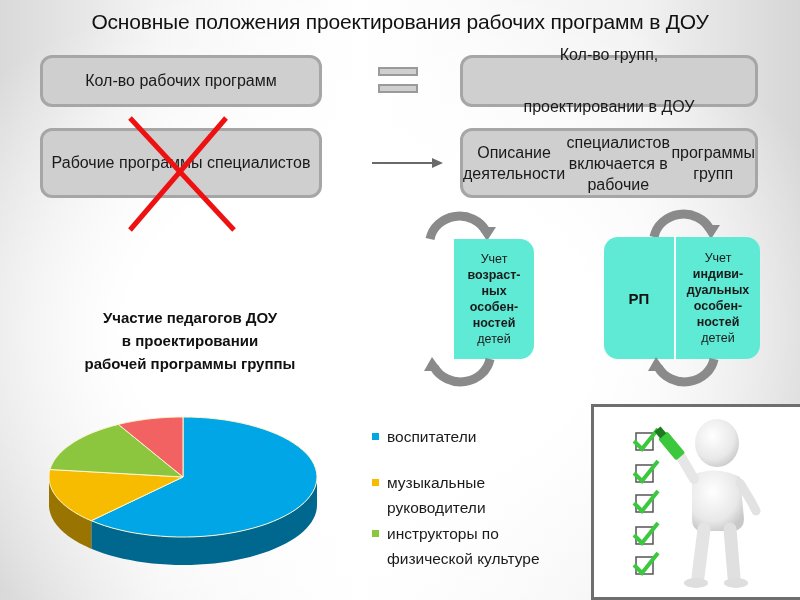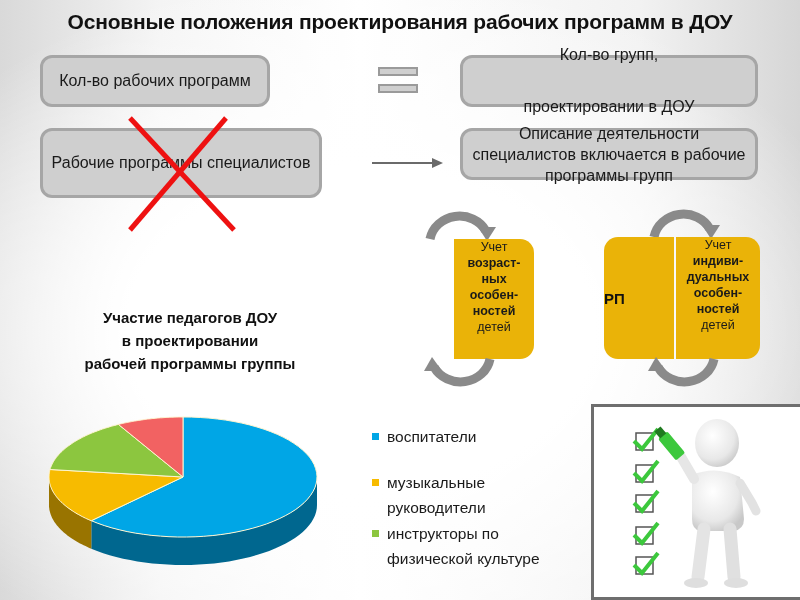--- a/index.html
+++ b/index.html
@@ -9,37 +9,37 @@
     background: #ffffff;
   }
   .bg {
     position: absolute; inset: 0;
     background:
       radial-gradient(ellipse 520px 360px at 45% 55%, #ffffff 0%, #ffffff 45%, rgba(255,255,255,0) 100%),
       linear-gradient(90deg, #d9d9d9 0%, #f4f4f4 20%, #ffffff 45%, #f2f2f2 80%, #d6d6d6 100%);
   }
   .title {
     position: absolute; left: 0; top: 10px; width: 800px; text-align: center;
-    font-size: 21px; font-weight: bold; color: #111;
+    font-size: 21px; font-weight: normal; color: #111;
     letter-spacing: -0.2px;
   }
   .box {
     position: absolute; background: #cfcfcf; border: 3px solid #a6a6a6;
     border-radius: 12px; box-sizing: border-box;
     display: flex; align-items: center; justify-content: center; text-align: center;
     font-size: 16px; color: #1a1a1a; line-height: 22px;
   }
   .eq-bar {
     position: absolute; width: 40px; height: 9px; background: #cfcfcf;
     border: 2px solid #9a9a9a; box-sizing: border-box;
   }
   .cycle { position: absolute; }
   .cycle .left, .cycle .right {
-    position: absolute; background: #eab308; box-sizing: border-box;
-    display: flex; align-items: center; text-align: center;
+    position: absolute; background: #5eead4; box-sizing: border-box;
+    display: flex; align-items: center; justify-content: center; text-align: center;
   }
   .cycle .left { border-radius: 14px 0 0 14px; font-weight: bold; font-size: 15px; color: #111; }
   .cycle .right { border-radius: 0 14px 14px 0; font-size: 12.5px; line-height: 16px; color: #1a1a1a; padding: 0 4px; }
   .cycle .right b { font-weight: bold; }
   .sub-title {
     position: absolute; left: 40px; top: 306px; width: 300px; text-align: center;
     font-size: 15px; font-weight: bold; line-height: 23px; color: #111;
   }
   .legend { position: absolute; left: 372px; top: 424px; width: 220px; }
   .legend-item { position: absolute; left: 0; display: flex; font-size: 15.5px; line-height: 25px; color: #1a1a1a; }
@@ -49,21 +49,21 @@
     background: #ffffff; border: 3px solid #6e6e6e; box-sizing: border-box;
   }
 </style>
 </head>
 <body>
 
 <div class="bg"></div>
 
 <div class="title">Основные положения проектирования рабочих программ в ДОУ</div>
 
-<div class="box" style="left:40px; top:55px; width:230px; height:52px;">
+<div class="box" style="left:40px; top:55px; width:282px; height:52px;">
   <span>Кол-во рабочих программ</span>
 </div>
 
 <div>
   <div class="eq-bar" style="left:378px; top:67px;"></div>
   <div class="eq-bar" style="left:378px; top:84px;"></div>
 </div>
 
 <div class="box" style="left:460px; top:55px; width:298px; height:52px; flex-direction:column;gap:30px;">
   <span>Кол-во групп,</span>
@@ -72,21 +72,21 @@
 
 <div class="box" style="left:40px; top:128px; width:282px; height:70px;">
   <span>Рабочие программы специалистов</span>
 </div>
 
 <svg style="position:absolute; left:370px; top:156px;" width="75" height="14">
   <line x1="2" y1="7" x2="64" y2="7" stroke="#6a6a6a" stroke-width="2"></line>
   <polygon points="62,2 73,7 62,12" fill="#6a6a6a"></polygon>
 </svg>
 
-<div class="box" style="left:460px; top:128px; width:298px; height:52px; flex-direction:column; line-height:21px;">
+<div class="box" style="left:460px; top:128px; width:298px; height:70px; flex-direction:row; line-height:21px;">
   <span>Описание деятельности</span>
   <span>специалистов включается в рабочие</span>
   <span>программы групп</span>
 </div>
 
 <svg style="position:absolute; left:120px; top:110px;" width="125" height="130">
   <line x1="10" y1="8" x2="114" y2="120" stroke="#ee1111" stroke-width="5"></line>
   <line x1="106" y1="8" x2="10" y2="120" stroke="#ee1111" stroke-width="5"></line>
 </svg>
 

